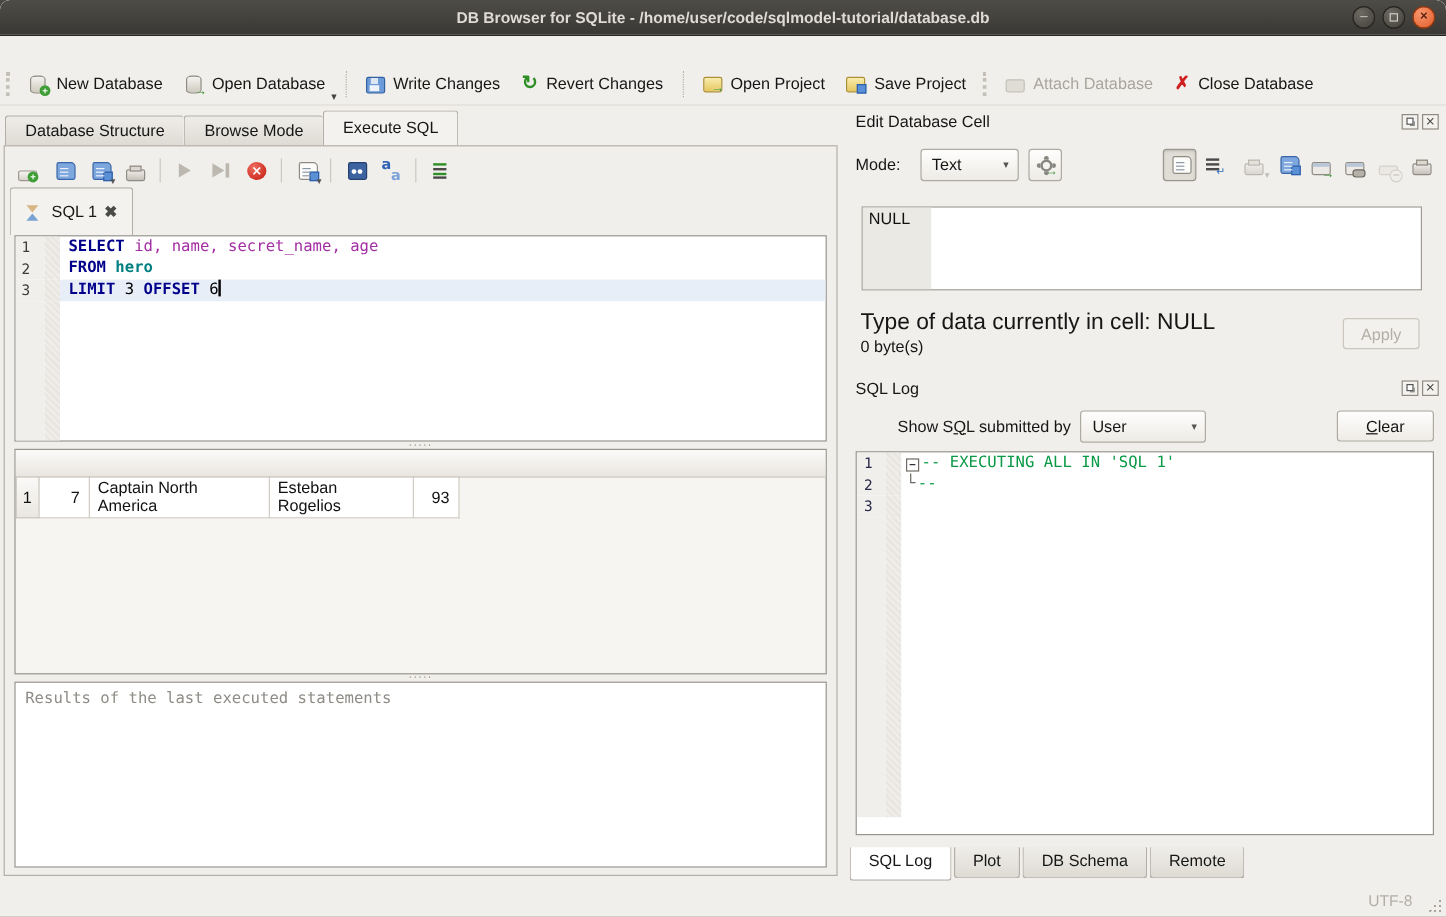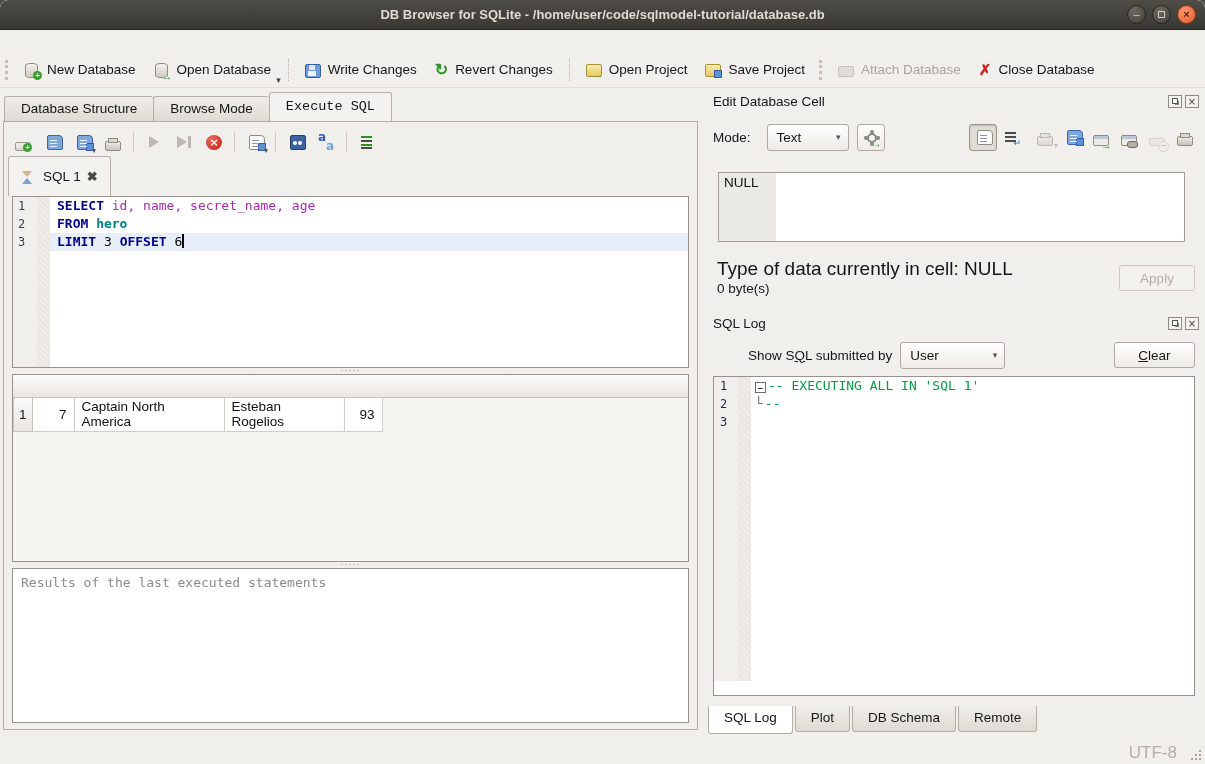--- a/index.html
+++ b/index.html
@@ -71,21 +71,21 @@
   .ic.gear::after { content:'→'; position:absolute; right:-3px; bottom:-4px; color:#2f8f27; font-weight:bold; font-size:10px; }
   .ic.hourglass::before { content:''; position:absolute; left:1px; top:2px; border-left:5px solid transparent; border-right:5px solid transparent; border-top:6px solid #d8b684; }
   .ic.hourglass::after { content:''; position:absolute; left:1px; bottom:1px; border-left:5px solid transparent; border-right:5px solid transparent; border-bottom:6px solid #7aa3d4; }
 
   
   .left-pane { position:absolute; top:88px; left:0; width:703px; bottom:26px; }
   .main-tabs { position:absolute; top:4px; left:4px; display:flex; align-items:flex-end; height:30px; }
   .mtab { height:26px; padding:4px 16px 0; font-size:13.5px; color:#161616; background:linear-gradient(#efede9,#dedbd4);
     border:1px solid #b3afa7; border-right:none; border-radius:3px 3px 0 0; cursor:default; white-space:nowrap; }
   .mtab:last-child { border-right:1px solid #b3afa7; }
-  .mtab.active { height:30px; background:#f4f2ef; border-right:1px solid #b3afa7; border-bottom:none; padding-top:6px; font-size:13.5px;font-family:Liberation Mono, monospace; }
+  .mtab.active { height:30px; background:#f4f2ef; border-right:1px solid #b3afa7; border-bottom:none; padding-top:6px; font-size:13.5px; }
   .tab-frame { position:absolute; top:33px; left:3px; right:5px; bottom:8px; border:1px solid #b3afa7; background:#f1efec; }
 
   .sql-toolbar { position:absolute; top:5px; left:6px; height:30px; display:flex; align-items:center; gap:4px; }
   .sqlbtn { width:26px; height:26px; display:flex; align-items:center; justify-content:center; position:relative; }
   .ssep { width:1px; height:20px; border-left:1px solid #ccc8c0; margin:0 3px; }
   .sqlbtn .mini-caret { position:absolute; right:0px; bottom:0px; font-size:8px; color:#555; }
 
   .sql-tabbar { position:absolute; top:44px; left:4px; height:30px; display:flex; align-items:flex-end; }
   .stab { height:40px; display:flex; align-items:center; gap:6px; padding:0 12px; background:#f4f2ef; border:1px solid #b3afa7; border-bottom:none; border-radius:3px 3px 0 0; font-size:13.5px; color:#161616; }
   .stab .closex { font-weight:bold; color:#4a4a46; font-size:13px; }
@@ -131,39 +131,39 @@
   .iconbtn.disabled { opacity:.55; }
 
   .cell-editor { position:absolute; top:84px; left:13px; width:467px; height:70px; background:#fff; border:1px solid #a19d95; }
   .cell-null-strip { position:absolute; left:0; top:0; bottom:0; width:57px; background:#ebe9e4; }
   .cell-null-text { position:absolute; left:5px; top:2px; font-size:13.5px; color:#111; }
 
   .cell-info-1 { position:absolute; top:170px; left:12px; font-size:19px; color:#161616; }
   .cell-info-2 { position:absolute; top:193px; left:12px; font-size:13.5px; color:#161616; }
   .pushbtn { height:26px; padding:0 18px; border:1px solid #aeaaa2; border-radius:3px; background:linear-gradient(#fefefd,#eeebe6); font-size:13.5px; color:#161616; display:inline-flex; align-items:center; justify-content:center; }
   .pushbtn.disabled { color:#b3afa7; border-color:#cbc7bf; background:#f3f1ee; }
-  .apply-btn { position:absolute; top:177px; right:10px; width:76px; }
+  .apply-btn { position:absolute; top:177px; right:22px; width:64px; }
 
   .log-controls { position:absolute; top:252px; left:8px; right:10px; height:30px; display:flex; align-items:center; font-size:13.5px; color:#161616;margin-left:35px; }
   .clear-btn { position:absolute; right:0; width:81px; }
   .log-editor { position:absolute; top:288px; left:8px; right:10px; height:320px; background:#fff; border:1px solid #96938c; font:13px/18px "DejaVu Sans Mono", monospace; overflow:hidden; }
   .log-line { display:flex; height:18px; white-space:pre; }
   .log-num { width:24px; flex:0 0 24px; background:#f0efec; color:#28284a; padding-left:6px; font-size:12px; }
   .log-fold { width:13px; flex:0 0 13px; background:repeating-linear-gradient(45deg,#e9e6e1 0 2px,#efedea 2px 4px); }
   .log-code { flex:1; padding-left:4px; color:#0a9a46; }
   .foldbox { display:inline-block; width:11px; height:11px; border:1px solid #6f6b63; background:#fff; font:bold 9px/10px "DejaVu Sans Mono",monospace; text-align:center; color:#333; vertical-align:-1px; margin-right:2px; }
   .foldbranch { color:#6f6b63; margin-right:2px; }
 
   .dock-tabs { position:absolute; top:618px; left:3px; display:flex; align-items:flex-start; }
   .dtab { height:26px; padding:4px 15px 0; font-size:13.5px; color:#161616; background:linear-gradient(#efede9,#dedbd4); border:1px solid #b3afa7; border-top:none; border-radius:0 0 3px 3px; margin-right:2px; white-space:nowrap; }
   .dtab.active { background:#fff; height:28px; }
 
   
   .statusbar { position:absolute; left:0; right:0; bottom:0; height:26px; background:#f1efec; }
-  .enc { position:absolute; right:28px; top:5px; font-size:17px; color:#b3afa7; }
+  .enc { position:absolute; right:28px; top:5px; font-size:13px; color:#b3afa7; }
   .sizegrip { position:absolute; right:4px; bottom:4px; width:10px; height:10px;
     background:radial-gradient(circle 1px at 9px 1px,#a8a49c 99%,transparent), radial-gradient(circle 1px at 9px 5px,#a8a49c 99%,transparent), radial-gradient(circle 1px at 5px 5px,#a8a49c 99%,transparent), radial-gradient(circle 1px at 9px 9px,#a8a49c 99%,transparent), radial-gradient(circle 1px at 5px 9px,#a8a49c 99%,transparent), radial-gradient(circle 1px at 1px 9px,#a8a49c 99%,transparent); }
 </style>
 </head>
 <body>
 
 <div class="window">
 
   <div class="titlebar">
     <div class="title-text">DB Browser for SQLite - /home/user/code/sqlmodel-tutorial/database.db</div>

